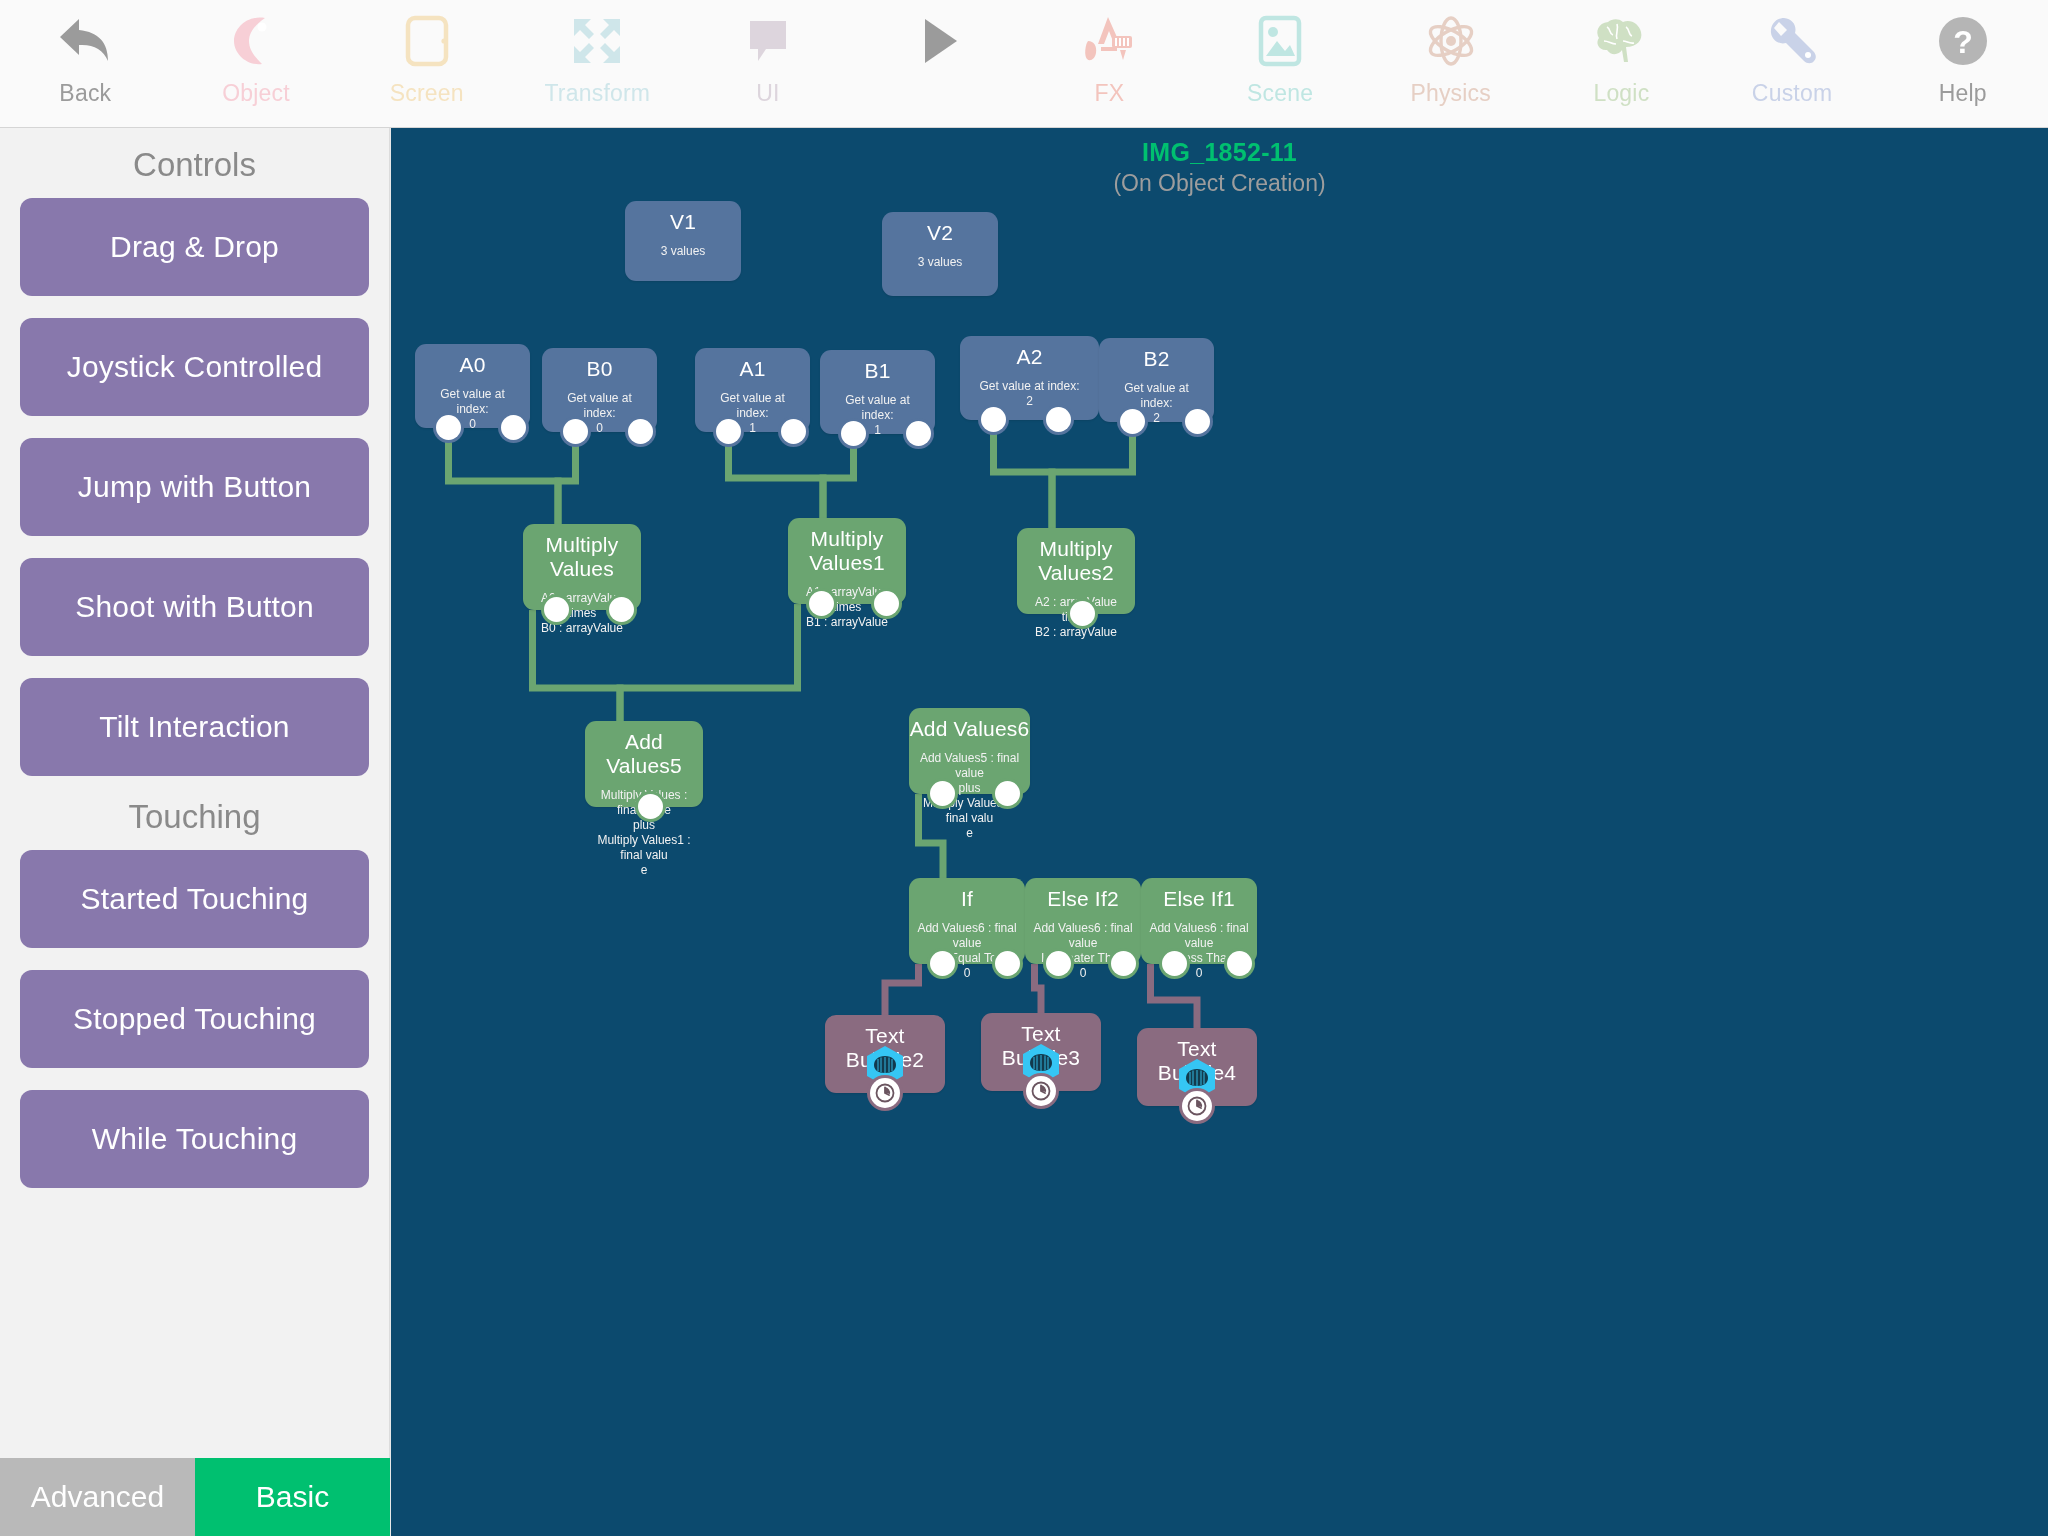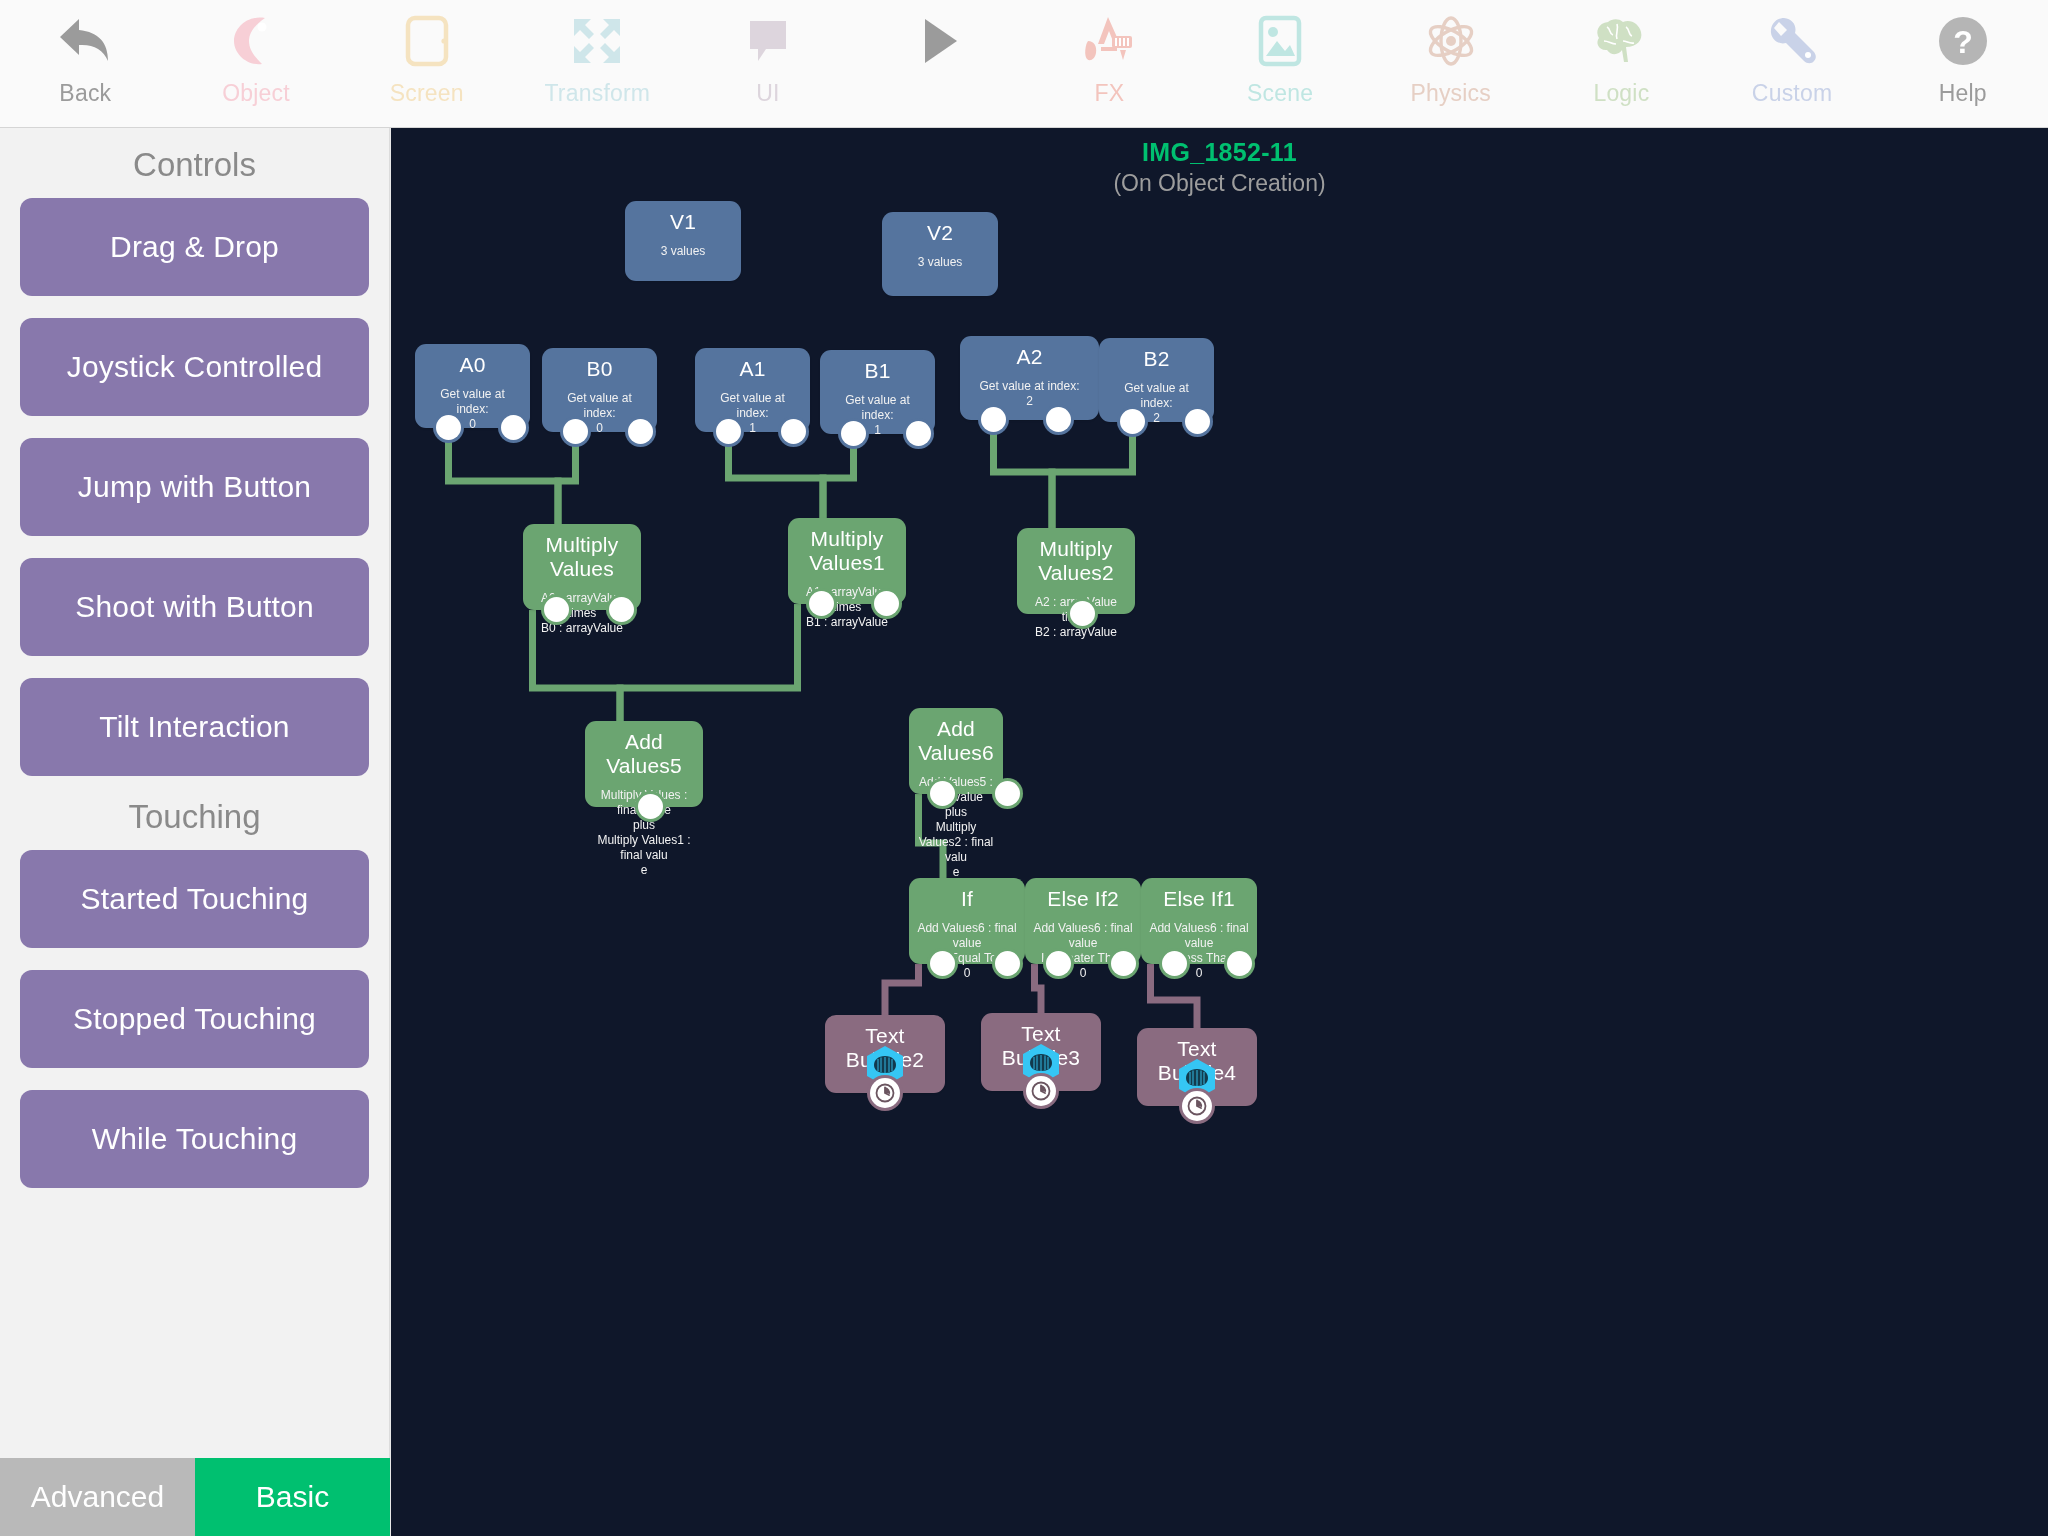--- a/index.html
+++ b/index.html
@@ -46,21 +46,21 @@
     position:absolute; left:0; bottom:0; width:390px; height:78px; display:flex;
   }
   .btab { flex:1 1 0; display:flex; align-items:center; justify-content:center;
           font-size:30px; color:#fff; }
   .btab.basic { background:#00c070; }
   .btab.adv   { background:#b9b9b9; }
 
   
   #canvas {
     position:absolute; left:391px; top:128px; width:1657px; height:1408px;
-    background:#0f172a; overflow:hidden;
+    background:#0c4a6e; overflow:hidden;
   }
   #canvas-title {
     position:absolute; left:0; top:10px; width:1657px; text-align:center;
     color:#00c070; font-size:25px; font-weight:bold; letter-spacing:.3px;
   }
   #canvas-sub {
     position:absolute; left:0; top:42px; width:1657px; text-align:center;
     color:#9d9d9d; font-size:23px;
   }
 
@@ -362,21 +362,21 @@
       <div class="dot gborder" style="left: 53px;"></div>
     </div>
     <div class="node green" style="left: 170px; top: 593px; width: 118px; height: 86px;">
       <div class="ntitle">Add Values5</div>
       <div class="nbody" style="white-space: pre-line;">Multiply Values : final value
 plus
 Multiply Values1 : final valu
 e</div>
       <div class="dot gborder" style="left: 53px;"></div>
     </div>
-    <div class="node green" style="left: 494px; top: 580px; width: 94px; height: 86px;">
+    <div class="node green" style="left: 494px; top: 580px; width: 121px; height: 86px;">
       <div class="ntitle">Add Values6</div>
       <div class="nbody" style="white-space: pre-line;">Add Values5 : final value
 plus
 Multiply Values2 : final valu
 e</div>
       <div class="dot gborder" style="left: 21px;"></div>
       <div class="dot gborder" style="left: 86px;"></div>
     </div>
     <div class="node green" style="left: 494px; top: 750px; width: 116px; height: 86px;">
       <div class="ntitle">If</div>

